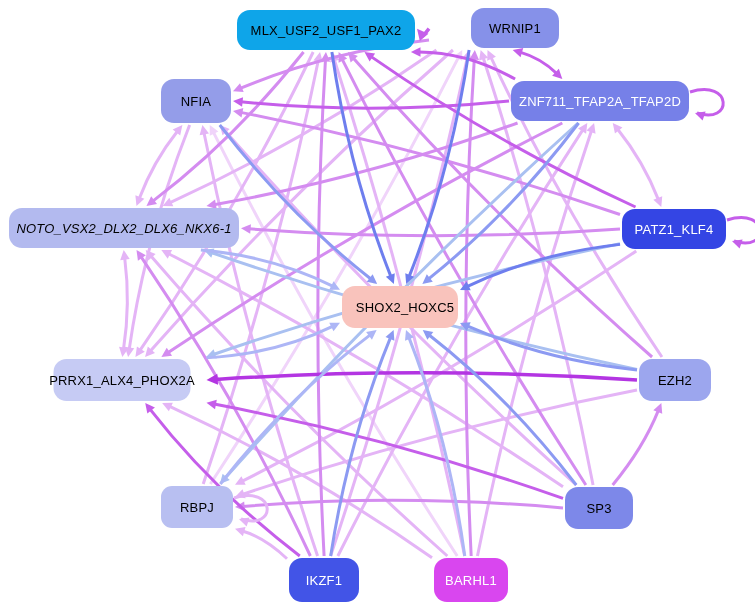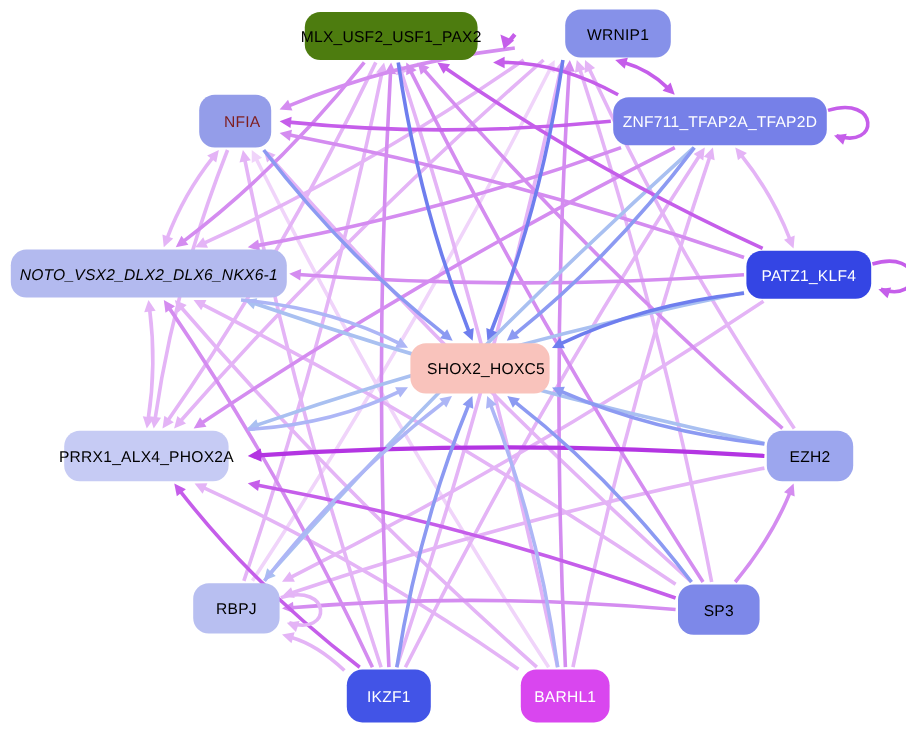--- a/index.html
+++ b/index.html
@@ -275,48 +275,48 @@
       <g>
         <path d="M 469.0860215053763 50 Q 451.154431852217 170.6344148521684 409.0147291420911 276.861193869177" fill="none" stroke="#6e7eee" stroke-width="3"></path>
         <polygon points="406.18279569892474,284 405.26095867111826,273.3065339344923 414.184466334647,276.8464507384502" fill="#6e7eee"></polygon>
       </g>
       <g>
         <path d="M 620 244.37226277372264 Q 536.1668870285694 253.68094752745998 466.9350706028961 286.6201329455164" fill="none" stroke="#6e7eee" stroke-width="3"></path>
         <polygon points="460,289.91970802919707 466.60660382631966,281.4608200477861 470.73107268092053,290.12965830140627" fill="#6e7eee"></polygon>
       </g>
     </svg>
   <div id="nodeLayer">
-      <div class="node" style="left: 326px; top: 30px; width: 144px; height: 40px; background: #4d7c0f; color: rgb(0, 0, 0);">
+      <div class="node" style="left: 326px; top: 30px; width: 178px; height: 40px; background: #0ea5e9; color: rgb(0, 0, 0);">
         <span>MLX_USF2_USF1_PAX2</span>
       </div>
       <div class="node" style="left: 475px; top: 28px; width: 88px; height: 40px; background: rgb(134, 145, 233); color: rgb(0, 0, 0); margin-left: 40px;">
         <span>WRNIP1</span>
       </div>
       <div class="node" style="left: 600px; top: 101px; width: 178px; height: 40px; background: rgb(118, 128, 232); color: rgb(255, 255, 255);">
         <span>ZNF711_TFAP2A_TFAP2D</span>
       </div>
-      <div class="node" style="left: 196px; top: 101px; width: 60px; height: 44px; background: rgb(148, 157, 233); color: #7f1d1d; justify-content: flex-end;">
+      <div class="node" style="left: 196px; top: 101px; width: 70px; height: 44px; background: rgb(148, 157, 233); color: #000000;">
         <span>NFIA</span>
       </div>
       <div class="node" style="left: 674px; top: 229px; width: 104px; height: 40px; background: rgb(52, 69, 228); color: rgb(255, 255, 255);">
         <span>PATZ1_KLF4</span>
       </div>
       <div class="node" style="left: 124px; top: 228px; width: 230px; height: 40px; background: rgb(179, 186, 239); color: rgb(0, 0, 0); font-style: italic;">
         <span>NOTO_VSX2_DLX2_DLX6_NKX6-1</span>
       </div>
       <div class="node" style="left: 400px; top: 307px; width: 116px; height: 42px; background: rgb(249, 195, 188); color: rgb(0, 0, 0); padding-left: 19px;">
         <span>SHOX2_HOXC5</span>
       </div>
       <div class="node" style="left: 122px; top: 380px; width: 137px; height: 42px; background: rgb(198, 203, 244); color: rgb(0, 0, 0);">
         <span>PRRX1_ALX4_PHOX2A</span>
       </div>
       <div class="node" style="left: 675px; top: 380px; width: 72px; height: 42px; background: rgb(156, 166, 238); color: rgb(0, 0, 0);">
         <span>EZH2</span>
       </div>
-      <div class="node" style="left: 197px; top: 507px; width: 72px; height: 42px; background: rgb(184, 191, 241); color: rgb(0, 0, 0);">
+      <div class="node" style="left: 197px; top: 507px; width: 72px; height: 42px; background: rgb(184, 191, 241); color: rgb(0, 0, 0); border-radius: 11px;">
         <span>RBPJ</span>
       </div>
       <div class="node" style="left: 599px; top: 508px; width: 68px; height: 42px; background: rgb(125, 136, 233); color: rgb(0, 0, 0);">
         <span>SP3</span>
       </div>
       <div class="node" style="left: 324px; top: 580px; width: 70px; height: 44px; background: rgb(66, 84, 231); color: rgb(255, 255, 255);">
         <span>IKZF1</span>
       </div>
       <div class="node" style="left: 471px; top: 580px; width: 74px; height: 44px; background: #d946ef; color: rgb(255, 255, 255);">
         <span>BARHL1</span>

